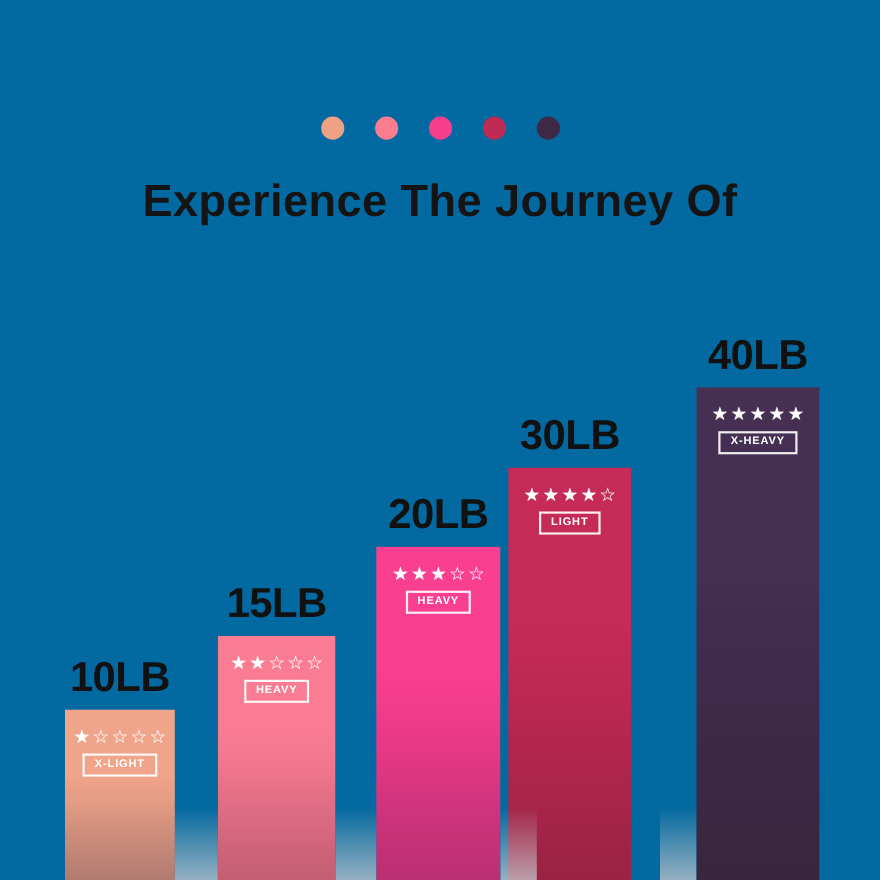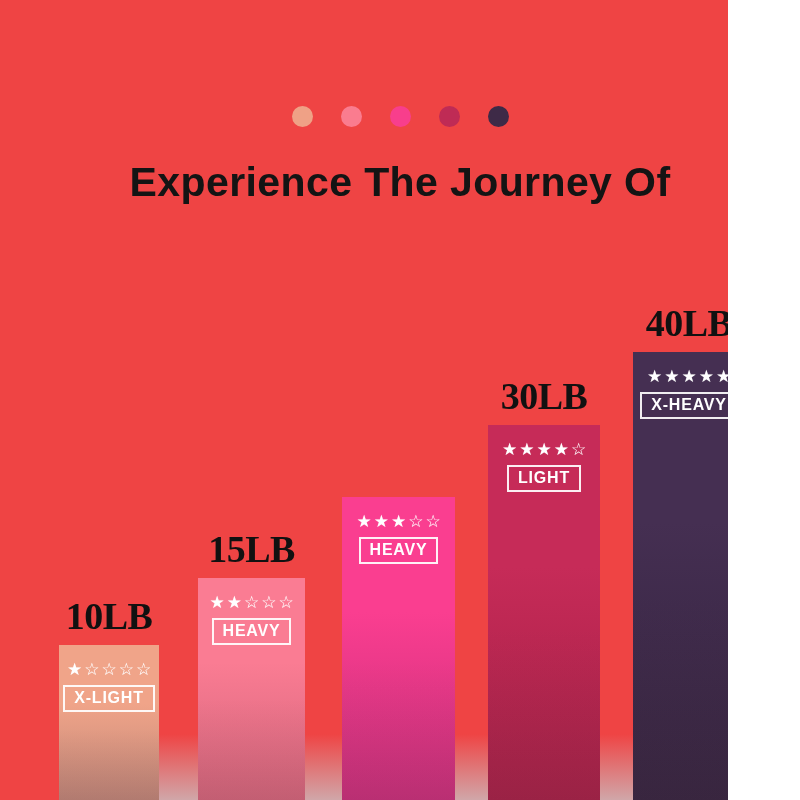--- a/index.html
+++ b/index.html
@@ -11,23 +11,23 @@
     width: 800px;
     height: 800px;
     background: #ffffff;
     font-family: "Liberation Sans", sans-serif;
     overflow: hidden;
     position: relative;
   }
 
   #poster {
     position: relative;
-    width: 728px;
+    width: 800px;
     height: 800px;
-    background: #ef4444;
+    background: #0369a1;
     overflow: hidden;
   }
 
   
   .dot-row {
     position: absolute;
     top: 106px;
     left: 0;
     width: 800px;
     display: flex;
@@ -79,21 +79,21 @@
     position: absolute;
     left: 50%;
     transform: translateX(-50%);
     bottom: 100%;
     margin-bottom: 7px;
     font-size: 38px;
     font-weight: bold;
     color: #111111;
     letter-spacing: -0.5px;
     white-space: nowrap;
-    font-family: Liberation Serif, serif;
+    font-family: Liberation Sans, sans-serif;
   }
 
   .bar {
     position: relative;
     width: 100%;
     height: 100%;
     overflow: hidden;
   }
 
   .bar-inner {
@@ -132,21 +132,21 @@
     letter-spacing: 0px;
     text-shadow: 0 0 1px rgba(255,255,255,0.35);
   }
   .stars span {
     display: inline-block;
   }
 
   .badge {
     border: 2px solid rgba(255,255,255,0.92);
     color: #ffffff;
-    font-size: 16px;
+    font-size: 10px;
     font-weight: bold;
     letter-spacing: 0.8px;
     padding: 3px 9px 4px 9px;
     line-height: 1;
     white-space: nowrap;
     font-family: "Liberation Sans", sans-serif;
   }
 
   
   .gap-shade {
@@ -202,36 +202,37 @@
               <span>★</span>
               <span>☆</span>
               <span>☆</span>
               <span>☆</span>
             </div>
             <div class="badge">HEAVY</div>
           </div>
         </div>
       </div>
       <div class="bar-group" style="left: 342px; width: 113px; height: 303px;">
+        <div class="bar-label">20LB</div>
         <div class="bar">
           <div class="bar-inner" style="background: linear-gradient(rgb(250, 62, 144) 0%, rgb(250, 62, 144) 38%, rgb(201, 45, 122) 100%);"></div>
           <div class="bar-shade"></div>
           <div class="bar-meta">
             <div class="stars">
               <span>★</span>
               <span>★</span>
               <span>★</span>
               <span>☆</span>
               <span>☆</span>
             </div>
             <div class="badge">HEAVY</div>
           </div>
         </div>
       </div>
-      <div class="bar-group" style="left: 488px; width: 112px; height: 375px;">
+      <div class="bar-group" style="left: 462px; width: 112px; height: 375px;">
         <div class="bar-label">30LB</div>
         <div class="bar">
           <div class="bar-inner" style="background: linear-gradient(rgb(198, 43, 88) 0%, rgb(198, 43, 88) 38%, rgb(165, 30, 69) 100%);"></div>
           <div class="bar-shade"></div>
           <div class="bar-meta">
             <div class="stars">
               <span>★</span>
               <span>★</span>
               <span>★</span>
               <span>★</span>

